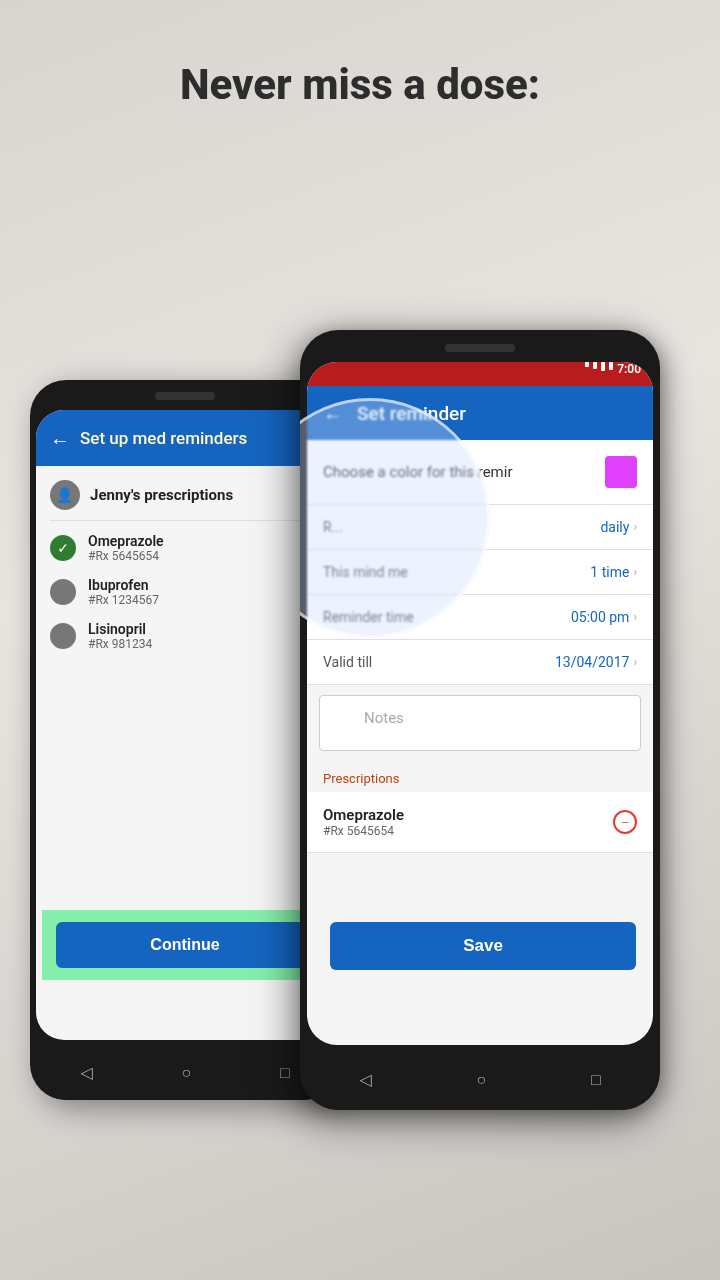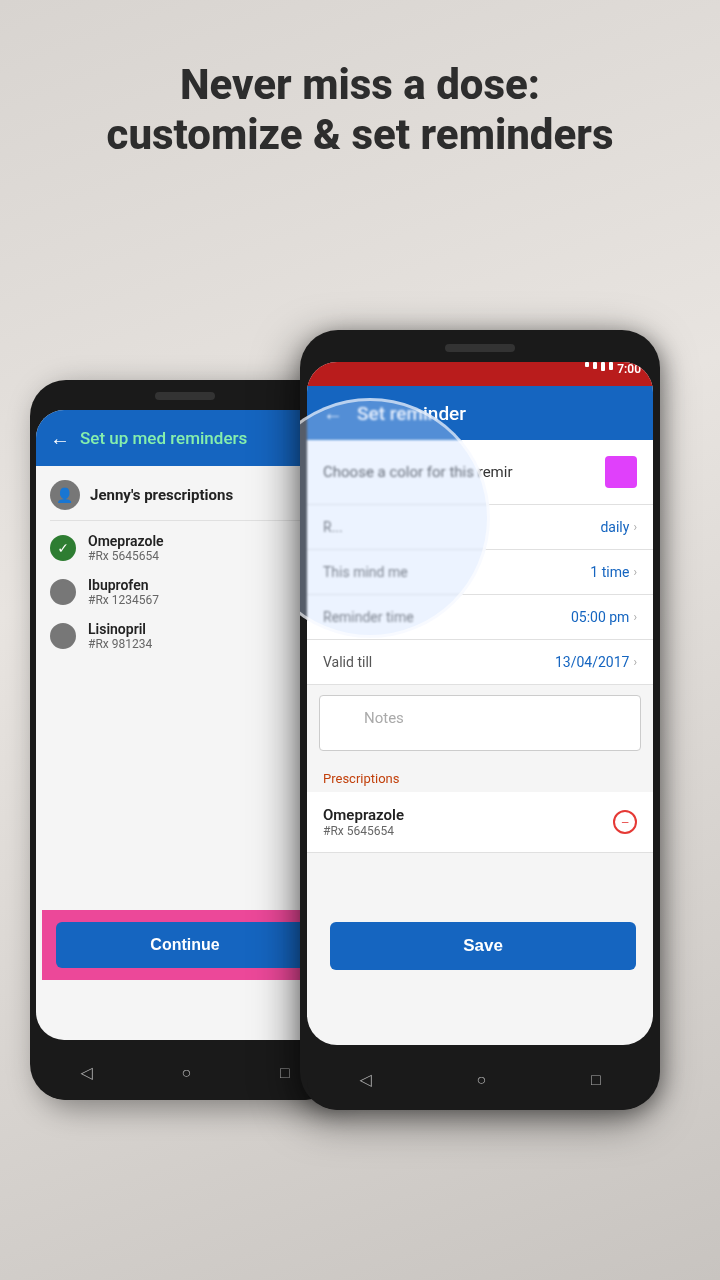--- a/index.html
+++ b/index.html
@@ -69,21 +69,21 @@
     .phone1-header {
       background: #1565c0;
       height: 56px;
       display: flex;
       align-items: center;
       padding: 0 14px;
       gap: 10px;
     }
 
     .phone1-header-title {
-      color: #86efac;
+      color: #fef9c3;
       font-size: 17px;
       font-weight: 500;
     }
 
     .back-arrow {
       color: white;
       font-size: 20px;
     }
 
     .phone1-content {
@@ -162,21 +162,21 @@
       font-size: 12px;
       color: #666;
     }
 
     .phone1-footer {
       position: absolute;
       bottom: 60px;
       left: 6px;
       right: 6px;
       height: 70px;
-      background: #ec4899;
+      background: #86efac;
       display: flex;
       align-items: center;
       justify-content: center;
       padding: 10px 14px;
     }
 
     .continue-btn {
       background: #1565c0;
       color: white;
       border: none;
@@ -445,21 +445,20 @@
       pointer-events: none;
     }
   </style>
 </head>
 <body>
 
 <div class="bg"></div>
 
 <div class="headline">
   <span>Never miss a dose:</span><br>
-  <span>customize &amp; set reminders</span>
 </div>
 
 <div class="phone1">
   <div class="phone1-notch"></div>
   <div class="phone1-screen">
     <div class="phone1-header">
       <span class="back-arrow">←</span>
       <span class="phone1-header-title">Set up med reminders</span>
     </div>
     <div class="phone1-content">

